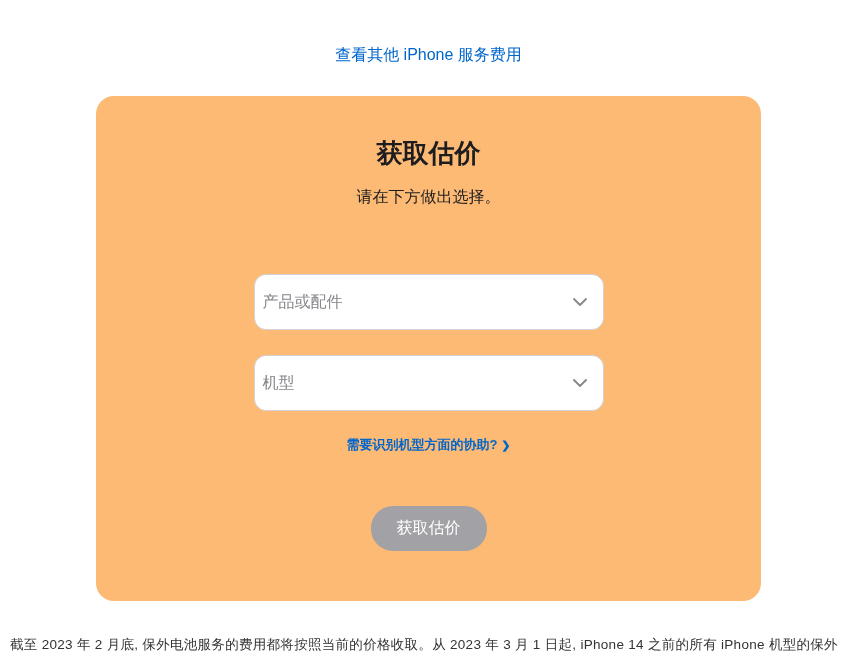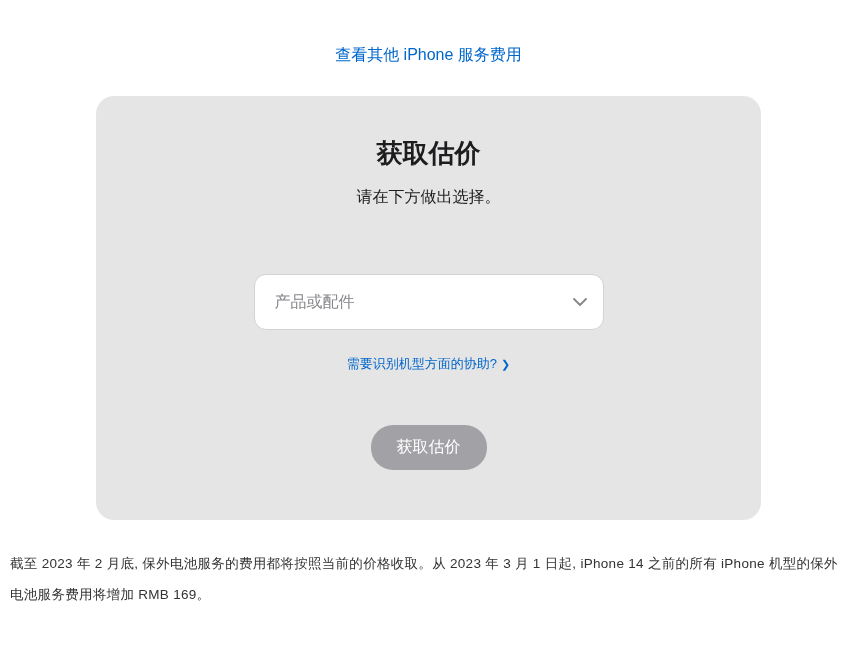--- a/index.html
+++ b/index.html
@@ -21,21 +21,21 @@
     .top-link {
       text-align: center;
       padding: 45px 0 30px 0;
     }
     .top-link a {
       color: #0066cc;
       text-decoration: none;
       font-size: 16px;
     }
     .estimate-card {
-      background: #e5e5e5;
+      background: #fdba74;
       border-radius: 18px;
       width: 665px;
       margin: 0 auto;
       padding: 40px 20px 50px 20px;
       text-align: center;
     }
     .card-title {
       font-size: 26px;
       font-weight: 600;
       color: #1d1d1f;
@@ -50,21 +50,21 @@
       position: relative;
       width: 350px;
       margin: 0 auto 25px auto;
     }
     .select-box {
       width: 100%;
       height: 56px;
       background: #ffffff;
       border: 1px solid #d2d2d7;
       border-radius: 12px;
-      padding: 0 40px 0 20px;
+      padding: 0 40px 0 8px;
       font-size: 16px;
       color: #86868b;
       display: flex;
       align-items: center;
       cursor: pointer;
       position: relative;
     }
     .chevron {
       position: absolute;
       right: 16px;
@@ -77,20 +77,21 @@
     .chevron svg {
       display: block;
     }
     .help-link {
       margin: 18px 0 52px 0;
       font-size: 13px;
     }
     .help-link a {
       color: #0066cc;
       text-decoration: none;
+      font-weight: bold;
     }
     .help-chevron {
       display: inline-block;
       margin-left: 4px;
       color: #0066cc;
       font-size: 11px;
     }
     .submit-btn {
       background: #a1a1a6;
       color: #ffffff;
@@ -127,20 +128,30 @@
       <div class="select-box">
         <span>产品或配件</span>
         <span class="chevron">
           <svg width="14" height="8" viewBox="0 0 14 8">
               <path d="M1 1 L7 7 L13 1" stroke="#86868b" stroke-width="1.8" fill="none" stroke-linecap="round" stroke-linejoin="round"></path>
             </svg>
         </span>
       </div>
     </div>
 
+    <div class="select-wrapper">
+      <div class="select-box">
+        <span>机型</span>
+        <span class="chevron">
+          <svg width="14" height="8" viewBox="0 0 14 8">
+              <path d="M1 1 L7 7 L13 1" stroke="#86868b" stroke-width="1.8" fill="none" stroke-linecap="round" stroke-linejoin="round"></path>
+            </svg>
+        </span>
+      </div>
+    </div>
 
     <div class="help-link">
       <a href="#">
         <span>需要识别机型方面的协助?</span><span class="help-chevron">❯</span>
       </a>
     </div>
 
     <button class="submit-btn">获取估价</button>
   </div>
 

